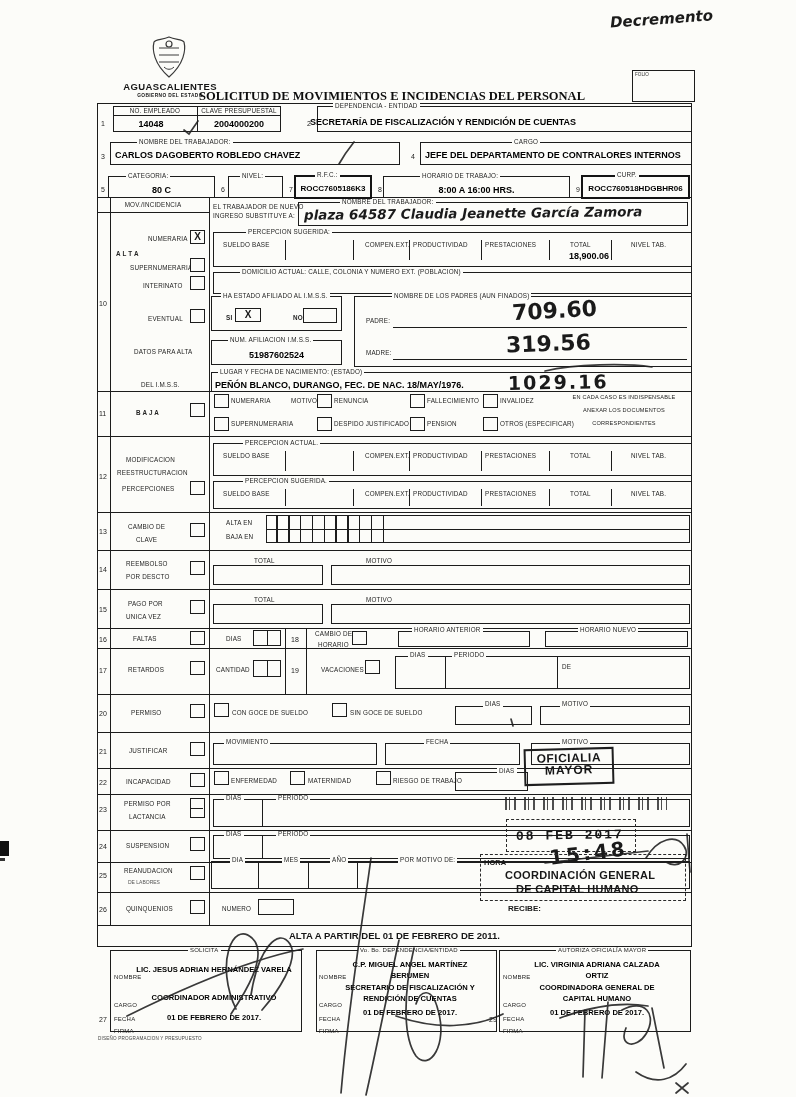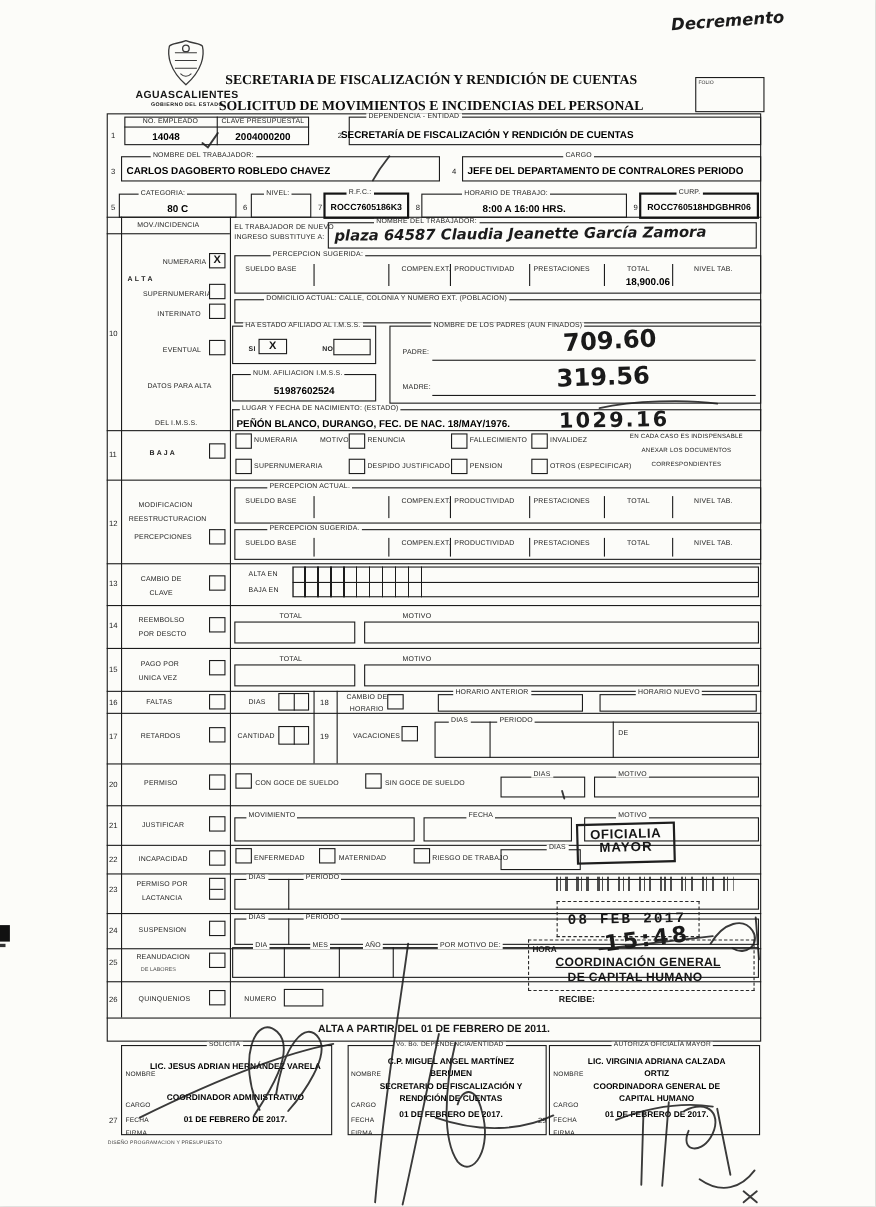--- a/index.html
+++ b/index.html
@@ -39,21 +39,20 @@
     <g fill="none" stroke="#3a3a3a" stroke-width="1.2">
       <path d="M23 3 C30 6 36 5 38 8 C40 16 38 30 23 43 C8 30 6 16 8 8 C10 5 16 6 23 3 Z"></path>
       <path d="M13 14 H33 M13 21 H33 M13 28 H33" stroke-width="1"></path>
       <circle cx="23" cy="10" r="3"></circle>
       <path d="M18 33 C21 36 25 36 28 33" stroke-width="1"></path>
     </g>
   </svg>
   <div class="a" style="left:112px;top:82px;width:116px;text-align:center;font-weight:700;font-size:9.5px;letter-spacing:.4px;">AGUASCALIENTES</div>
   <div class="a" style="left:112px;top:94px;width:116px;text-align:center;font-weight:700;font-size:4.8px;letter-spacing:.4px;">GOBIERNO DEL ESTADO</div>
 
-  <div class="a serifT ctr" style="left:146px;top:66px;width:492px;font-size:12.5px;">SECRETARIA DE FISCALIZACIÓN Y RENDICIÓN DE CUENTAS</div>
   <div class="a serifT ctr" style="left:146px;top:90px;width:492px;font-size:12.5px;">SOLICITUD DE MOVIMIENTOS E INCIDENCIAS DEL PERSONAL</div>
 
   <div class="a bx" style="left:632px;top:70px;width:63px;height:32px;"></div>
   <div class="a" style="left:635px;top:73px;font-size:4.6px;color:#333;">FOLIO</div>
 
   <div class="a" style="left:97px;top:103px;width:595px;height:844px;border:1.6px solid #1c1c1c;box-sizing:border-box;"></div>
   <div class="a hln" style="left:97px;top:197px;width:595px;"></div>
   <div class="a hln" style="left:97px;top:391px;width:595px;"></div>
   <div class="a hln" style="left:97px;top:436px;width:595px;"></div>
   <div class="a hln" style="left:97px;top:512px;width:595px;"></div>
@@ -87,21 +86,21 @@
   <div class="a val" style="left:310px;top:118px;">SECRETARÍA DE FISCALIZACIÓN Y RENDICIÓN DE CUENTAS</div>
 
   <div class="a n" style="left:101px;top:153px;">3</div>
   <div class="a bx" style="left:110px;top:142px;width:290px;height:23px;"></div>
   <div class="a lbl tag" style="left:137px;top:139px;">NOMBRE DEL TRABAJADOR:</div>
   <div class="a val" style="left:115px;top:151px;">CARLOS DAGOBERTO ROBLEDO CHAVEZ</div>
 
   <div class="a n" style="left:411px;top:153px;">4</div>
   <div class="a bx" style="left:420px;top:142px;width:272px;height:23px;"></div>
   <div class="a lbl tag" style="left:512px;top:139px;">CARGO</div>
-  <div class="a val" style="left:425px;top:151px;">JEFE DEL DEPARTAMENTO DE CONTRALORES PERIODO</div>
+  <div class="a val" style="left:425px;top:151px;">JEFE DEL DEPARTAMENTO DE CONTRALORES INTERNOS</div>
 
   <div class="a n" style="left:101px;top:186px;">5</div>
   <div class="a bx" style="left:108px;top:176px;width:107px;height:22px;"></div>
   <div class="a lbl tag" style="left:126px;top:173px;">CATEGORIA:</div>
   <div class="a val ctr" style="left:108px;top:186px;width:107px;">80 C</div>
 
   <div class="a n" style="left:221px;top:186px;">6</div>
   <div class="a bx" style="left:228px;top:176px;width:55px;height:22px;"></div>
   <div class="a lbl tag" style="left:240px;top:173px;">NIVEL:</div>
 
@@ -384,21 +383,21 @@
   <div class="a" style="left:524px;top:748px;width:86px;height:33px;border:2.2px solid #1e1e1e;transform:rotate(-1.5deg);text-align:center;">
     <div class="stampTxt" style="font-size:12px;letter-spacing:.5px;margin-top:2px;">OFICIALIA</div>
     <div class="stampTxt" style="font-size:12px;letter-spacing:1px;">MAYOR</div>
   </div>
   <div class="a dash" style="left:506px;top:819px;width:130px;height:33px;"></div>
   <div class="a stampTxt" style="left:516px;top:829px;font-family:'Liberation Mono',monospace;font-size:13px;letter-spacing:2px;transform:rotate(-1deg);">08 FEB 2017</div>
   <div class="a stampTxt" style="left:484px;top:859px;font-size:7.5px;">HORA</div>
   <div class="a hwn" style="left:549px;top:843px;font-size:20px;letter-spacing:3px;transform:rotate(-7deg);">15:48</div>
   <div class="a dash" style="left:480px;top:854px;width:206px;height:47px;border-width:1.4px;"></div>
   <div class="a stampTxt" style="left:508px;top:861px;font-size:8px;margin-top:44px;">RECIBE:</div>
-  <div class="a stampTxt" style="left:505px;top:870px;font-size:11px;letter-spacing:.3px;text-decoration:underline;">COORDINACIÓN GENERAL</div>
+  <div class="a stampTxt" style="left:505px;top:870px;font-size:11px;letter-spacing:.3px;">COORDINACIÓN GENERAL</div>
   <div class="a stampTxt" style="left:516px;top:884px;font-size:11px;letter-spacing:.3px;">DE CAPITAL HUMANO</div>
 
   <div class="a bx" style="left:110px;top:950px;width:192px;height:82px;"></div>
   <div class="a slbl tag" style="left:188px;top:947px;">SOLICITA</div>
   <div class="a n" style="left:99px;top:1016px;">27</div>
   <div class="a slbl" style="left:114px;top:974px;">NOMBRE</div>
   <div class="a slbl" style="left:114px;top:1002px;">CARGO</div>
   <div class="a slbl" style="left:114px;top:1016px;">FECHA</div>
   <div class="a slbl" style="left:114px;top:1028px;">FIRMA</div>
   <div class="a sname ctr" style="left:130px;top:966px;width:168px;white-space:normal;">LIC. JESUS ADRIAN HERNÁNDEZ VARELA</div>

